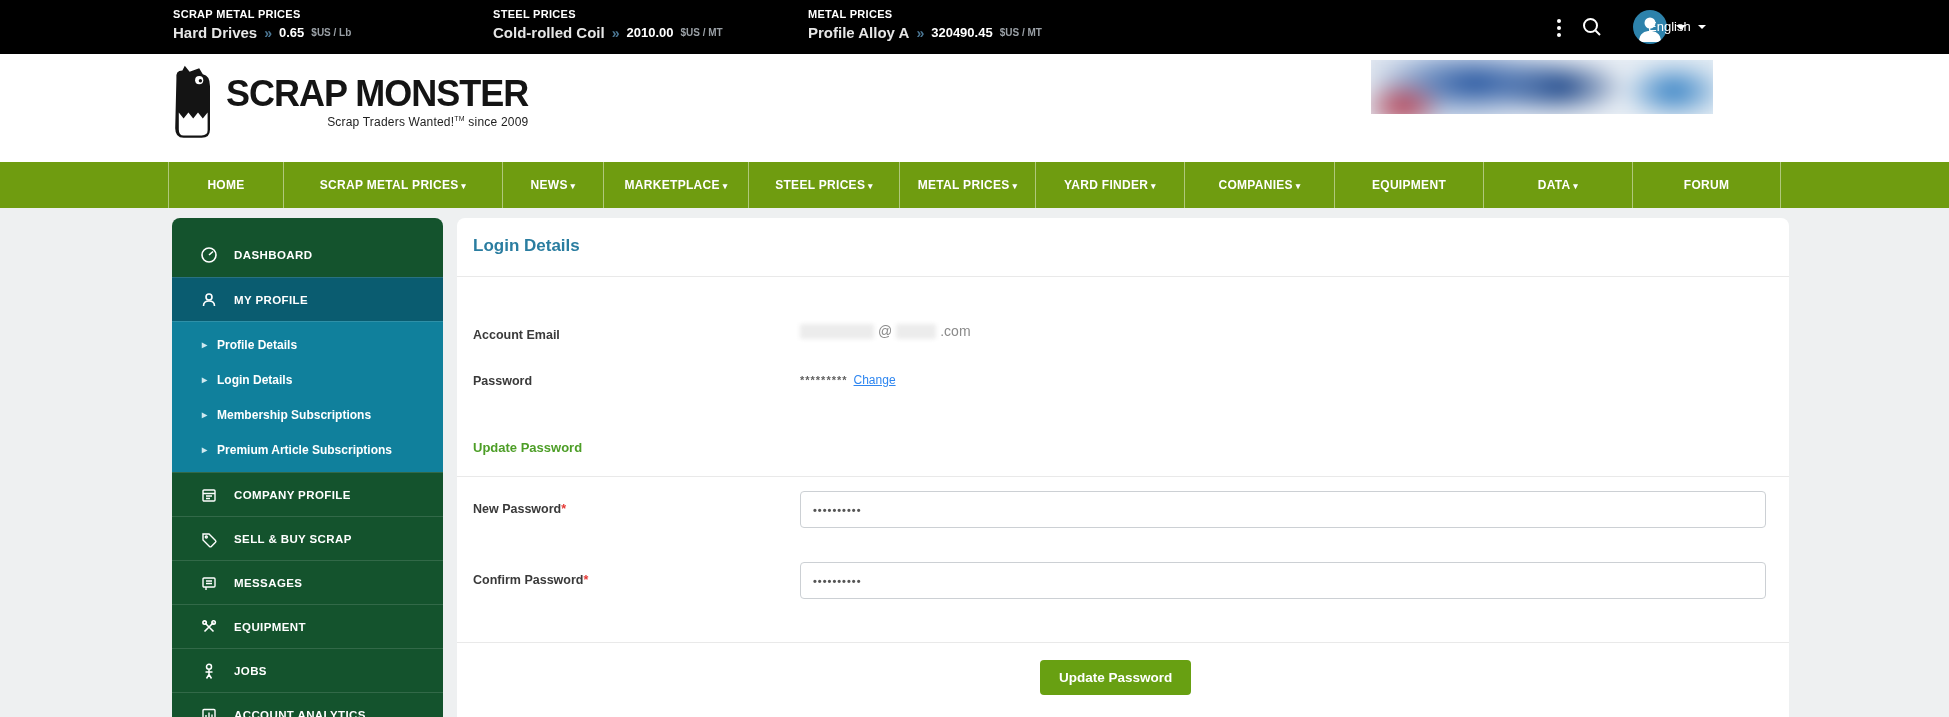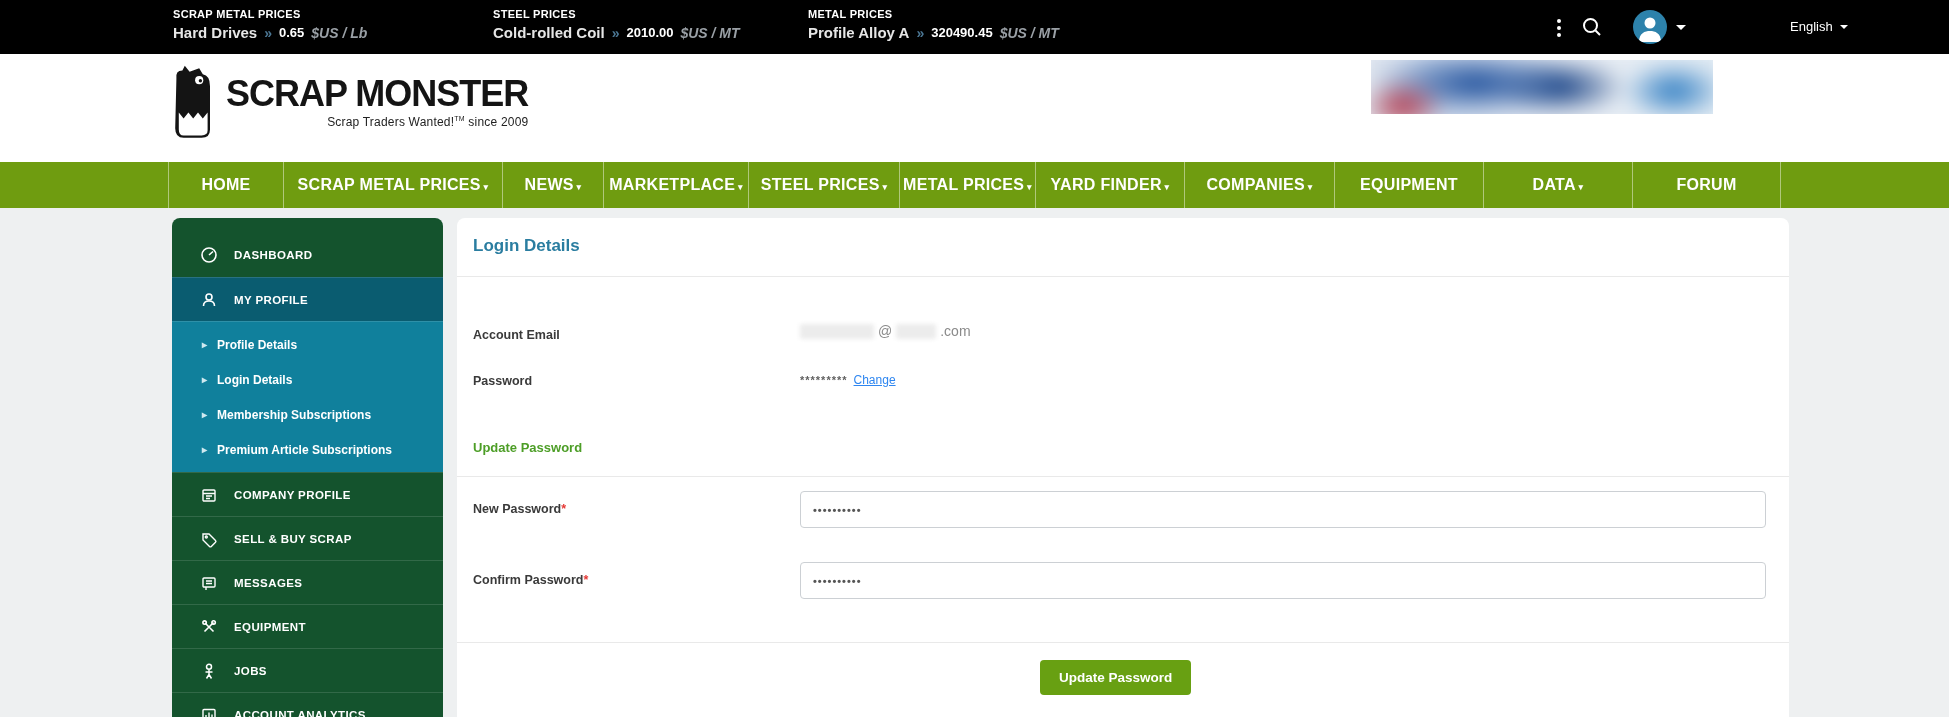--- a/index.html
+++ b/index.html
@@ -9,33 +9,33 @@
   
   .topbar { position:relative; height:54px; background:#000; }
   .ticker-group { position:absolute; top:8px; color:#fff; cursor:pointer; }
   .tg1{left:173px} .tg2{left:493px} .tg3{left:808px}
   .ticker-category { font-size:11px; font-weight:bold; letter-spacing:.3px; color:#fff; }
   .ticker-row { margin-top:4px; display:flex; align-items:center; gap:7px; }
   .ticker-item { font-size:15px; font-weight:bold; color:#e6e6e6; }
   .ticker-chevron { color:#4b7693; font-weight:bold; font-size:14px; line-height:1; }
   .ticker-chevron::before { content:"\00BB"; }
   .ticker-value { font-size:13px; font-weight:bold; color:#fff; }
-  .ticker-unit { font-size:14px; color:#9aa0a6; font-weight:bold;font-style:italic; }
+  .ticker-unit { font-size:10px; color:#9aa0a6; font-weight:bold; }
 
   .kebab { position:absolute; left:1552px; top:17px; width:14px; height:22px;
            display:flex; flex-direction:column; align-items:center; justify-content:center; gap:3px; cursor:pointer; }
   .kebab i { width:4px; height:4px; border-radius:50%; background:#fff; }
   .search-btn { position:absolute; left:1580px; top:15px; cursor:pointer; }
   .avatar { position:absolute; left:1633px; top:10px; width:34px; height:34px; border-radius:50%;
             background:#2d82ab; overflow:hidden; cursor:pointer; }
   .avatar svg { display:block; margin:4px auto 0; }
   .caret-w { width:0; height:0; border-left:5px solid transparent; border-right:5px solid transparent;
              border-top:5px solid #fff; display:inline-block; }
   .caret-avatar { position:absolute; left:1676px; top:25px; cursor:pointer; }
-  .lang { position:absolute; left:1790px; top:19px; color:#fff; font-size:13px; display:flex;
+  .lang { position:absolute; left:1648px; top:19px; color:#fff; font-size:13px; display:flex;
           align-items:center; gap:7px; cursor:pointer; }
   .lang .caret-w { border-left-width:4px; border-right-width:4px; border-top-width:4px; }
 
   
   .logoband { position:relative; height:108px; background:#fff; }
   .logo { position:absolute; left:168px; top:10px; display:flex; align-items:flex-start; gap:10px; cursor:pointer; }
   .logo-text { padding-top:12px;text-align:right; }
   .brand-name { font-size:36px; font-weight:900; letter-spacing:-1px; color:#141414; line-height:1;
                 font-family:"Liberation Sans", sans-serif; }
   .brand-tagline { font-size:12px; color:#222; margin-top:3px; letter-spacing:.2px; }
@@ -46,21 +46,21 @@
       radial-gradient(60px 40px at 12% 75%, #b33a4e 0%, rgba(179,58,78,0) 70%),
       radial-gradient(140px 45px at 32% 45%, #1c4e9b 0%, rgba(28,78,155,0) 75%),
       radial-gradient(90px 40px at 55% 50%, #123c80 0%, rgba(18,60,128,0) 75%),
       radial-gradient(70px 40px at 86% 55%, #2d7cc2 0%, rgba(45,124,194,0) 75%),
       linear-gradient(90deg,#dfe5ee 0%, #c9d6ea 20%, #e8edf4 60%, #dce8f2 100%);
   }
 
   
   .nav { height:46px; background:#6f9c10; display:flex; padding-left:168px; }
   .nav-item { display:flex; align-items:center; justify-content:center; color:#fff;
-              font-size:16px; font-weight:bold; letter-spacing:.3px; cursor:pointer;
+              font-size:12px; font-weight:bold; letter-spacing:.3px; cursor:pointer;
               border-left:1px solid rgba(255,255,255,.45); }
   .nav-item:last-child { border-right:1px solid rgba(255,255,255,.45); }
   .nav-item.dd .label::after { content:" \25BE"; font-size:9px; }
   .w0{width:115px}.w1{width:219px}.w2{width:101px}.w3{width:145px}.w4{width:151px}
   .w5{width:136px}.w6{width:150px}.w7{width:149px}.w8{width:149px}.w9{width:149px}.w10{width:149px}
 
   
   .content { position:relative; height:509px; background:#eef0f1; }
 
   .sidebar { position:absolute; left:172px; top:10px; width:271px; height:499px;

